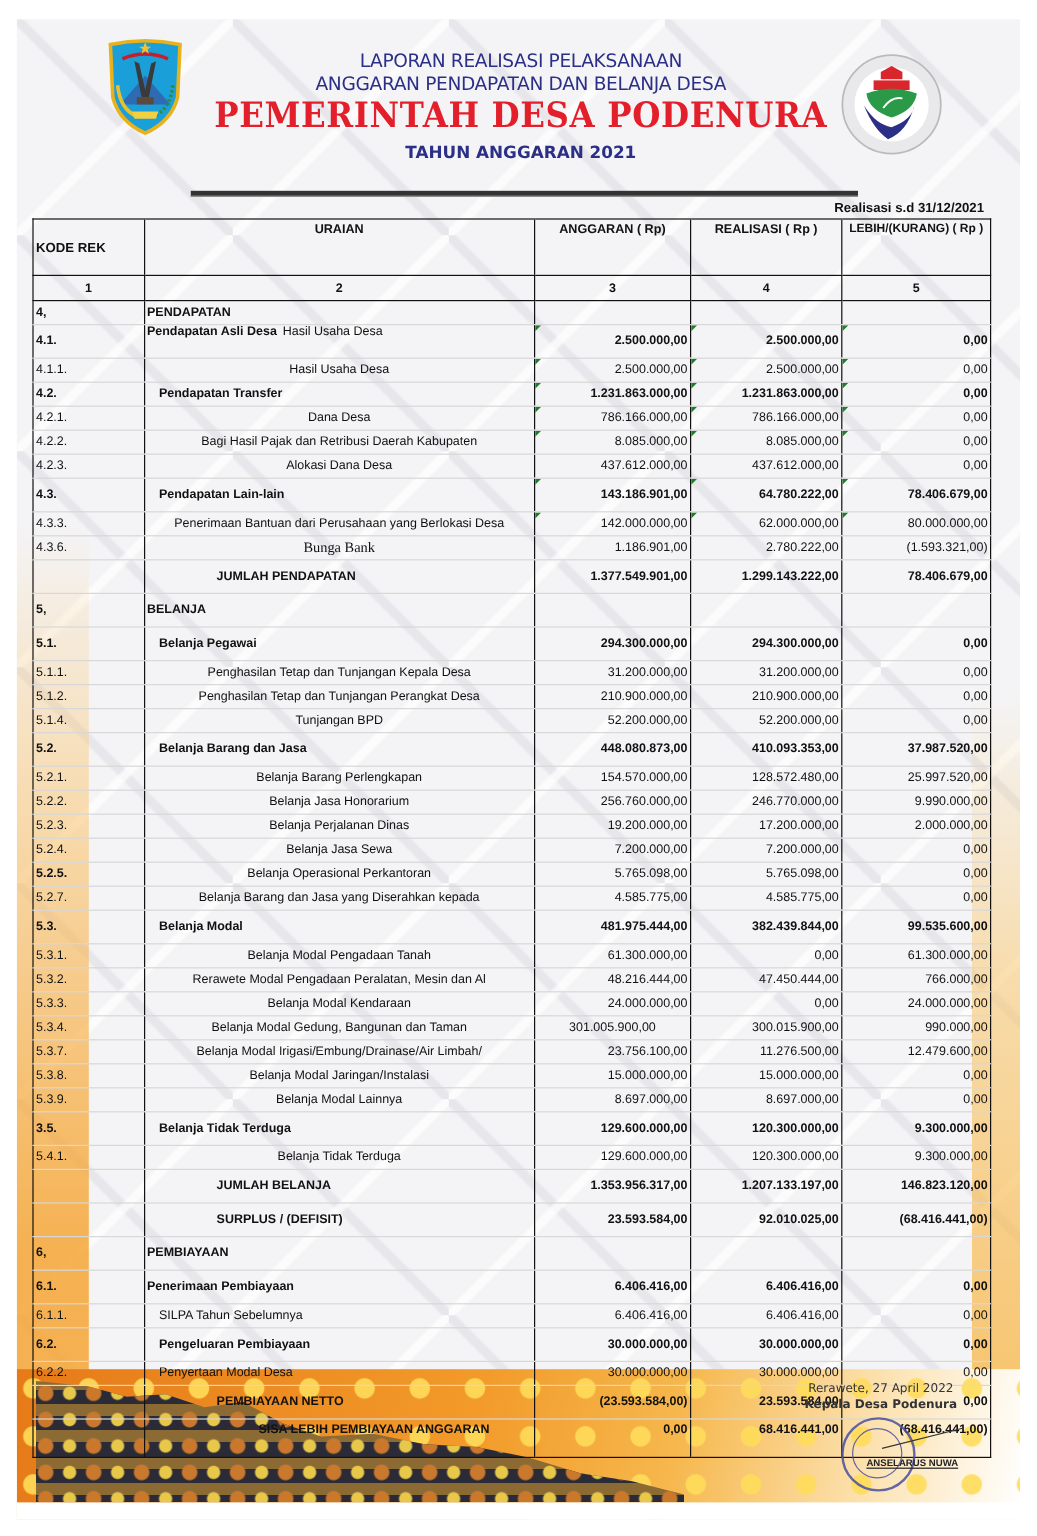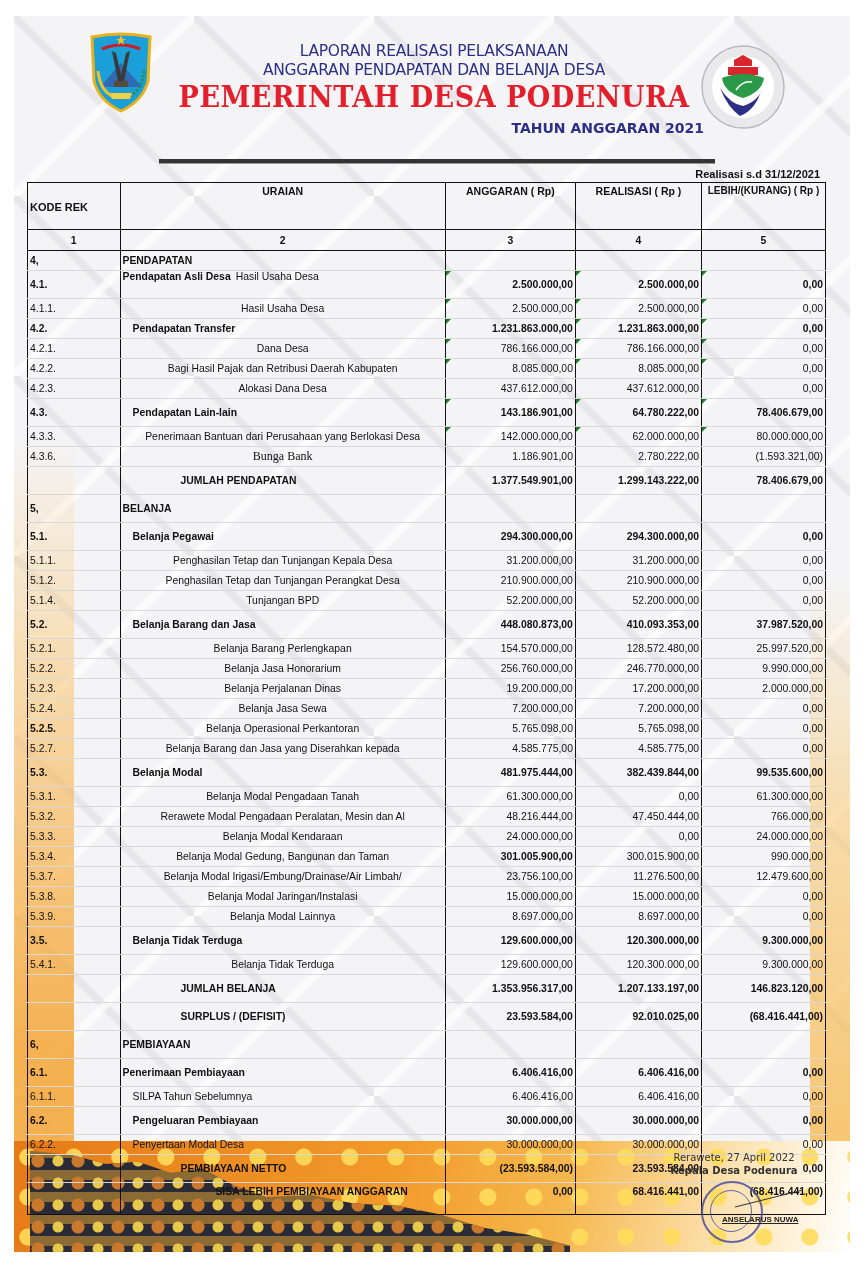--- a/index.html
+++ b/index.html
@@ -20,21 +20,21 @@
       radial-gradient(circle,#c9782c 0 6px,transparent 7px) 28px 8px/40px 22px,
       repeating-linear-gradient(180deg,#2a2b36 0 6px,#8c6a34 6px 16px,#2a2b36 16px 22px);}
   .white-bottom{position:absolute;left:0;bottom:0;width:836px;height:14px;background:#fff;}
 
   .header{position:absolute;left:0;top:0;width:836px;height:150px;}
   .logo-left{position:absolute;left:74px;top:15px;width:66px;height:82px;}
   .logo-right{position:absolute;left:686px;top:28px;width:86px;height:86px;}
   .titles{position:absolute;left:150px;top:26px;width:540px;text-align:center;}
   .t1,.t2{color:#2c2f86;font-family:"DejaVu Sans",sans-serif;font-size:15.5px;line-height:19px;letter-spacing:-.3px;}
   .t3{color:#e21f2a;font-family:"DejaVu Serif",serif;font-weight:bold;font-size:27px;line-height:32px;letter-spacing:.5px;margin-top:1px;transform:scaleY(1.08);}
-  .t4{color:#2c2f86;font-family:"DejaVu Sans",sans-serif;font-weight:bold;font-size:14px;line-height:18px;margin-top:6px;text-align:right;}
+  .t4{color:#2c2f86;font-family:"DejaVu Sans",sans-serif;font-weight:bold;font-size:14px;line-height:18px;margin-top:6px;}
   .rule{position:absolute;left:145px;top:143px;width:556px;height:4px;background:#333;border-bottom:1px solid #999;}
 
   .realisasi{position:absolute;right:30px;top:152px;font-size:11px;font-weight:bold;color:#111;}
 
   table.rep{position:absolute;left:13px;top:166px;width:799px;border-collapse:collapse;table-layout:fixed;font-size:10.4px;color:#111;}
   table.rep td{padding:0 2px;height:19px;border-bottom:1px solid #d8d8d8;white-space:nowrap;overflow:hidden;}
   table.rep col.c1{width:91px;} table.rep col.c2{width:320px;} table.rep col.c3{width:128px;} table.rep col.c4{width:124px;} table.rep col.c5{width:122px;}
   table.rep td.k{border-left:1.5px solid #111;}
   table.rep td.u,table.rep td.a,table.rep td.r,table.rep td.l{border-left:1.5px solid #111;}
   table.rep td.l{border-right:1.5px solid #111;}
@@ -313,21 +313,21 @@
         <tr>
           <td class="k" style="font-weight: normal;">5.3.3.</td>
           <td class="u center" style="font-weight: normal;">Belanja Modal Kendaraan</td>
           <td class="a" style="font-weight: normal;">24.000.000,00</td>
           <td class="r" style="font-weight: normal;">0,00</td>
           <td class="l" style="font-weight: normal;">24.000.000,00</td>
         </tr>
         <tr>
           <td class="k" style="font-weight: normal;">5.3.4.</td>
           <td class="u center" style="font-weight: normal;">Belanja Modal Gedung, Bangunan dan Taman</td>
-          <td class="a" style="font-weight: bold;">301.005.900,00</td>
+          <td class="a" style="font-weight: normal; text-align: center;">301.005.900,00</td>
           <td class="r" style="font-weight: normal;">300.015.900,00</td>
           <td class="l" style="font-weight: normal;">990.000,00</td>
         </tr>
         <tr>
           <td class="k" style="font-weight: normal;">5.3.7.</td>
           <td class="u center" style="font-weight: normal;">Belanja Modal Irigasi/Embung/Drainase/Air Limbah/</td>
           <td class="a" style="font-weight: normal;">23.756.100,00</td>
           <td class="r" style="font-weight: normal;">11.276.500,00</td>
           <td class="l" style="font-weight: normal;">12.479.600,00</td>
         </tr>

